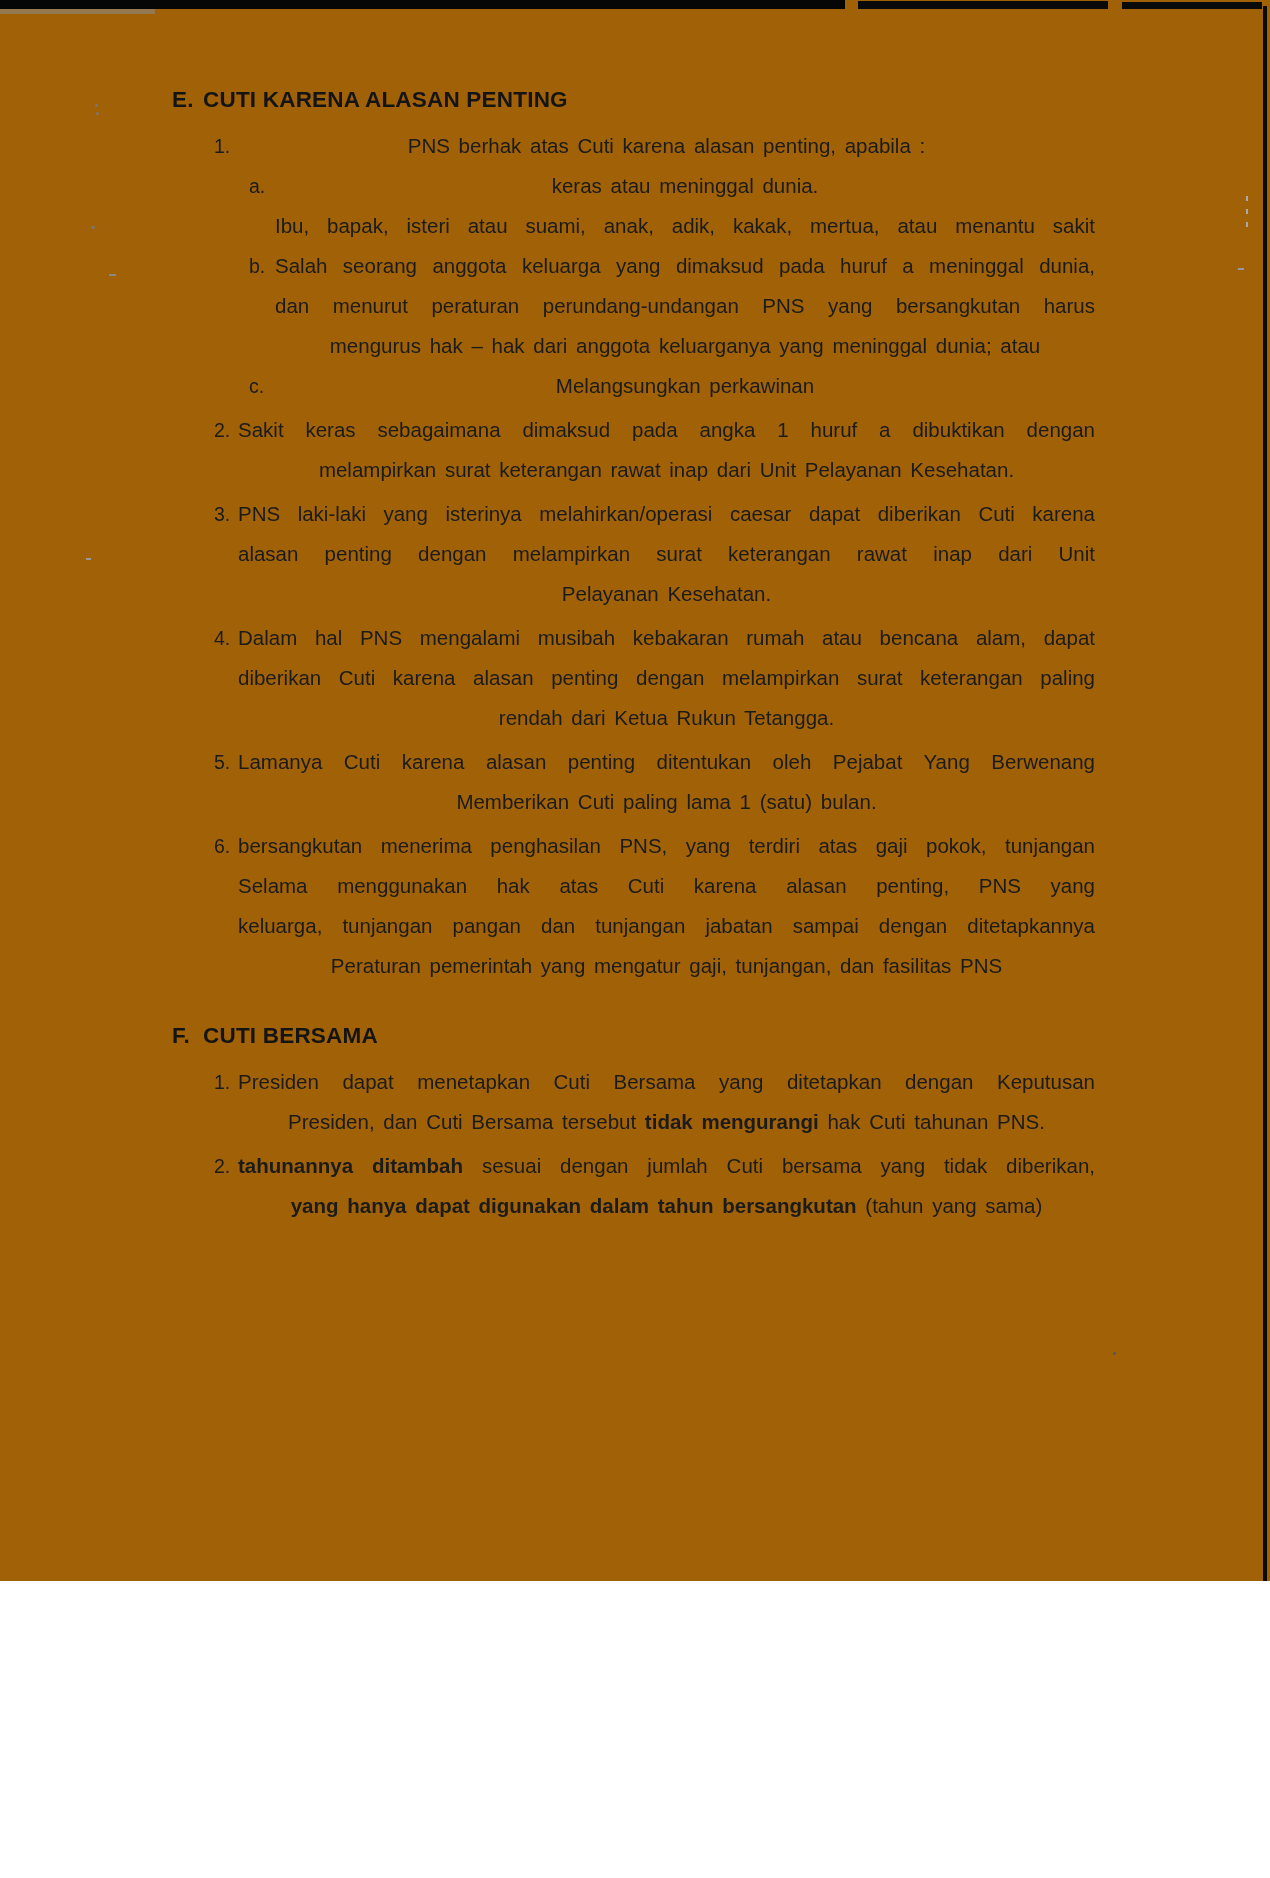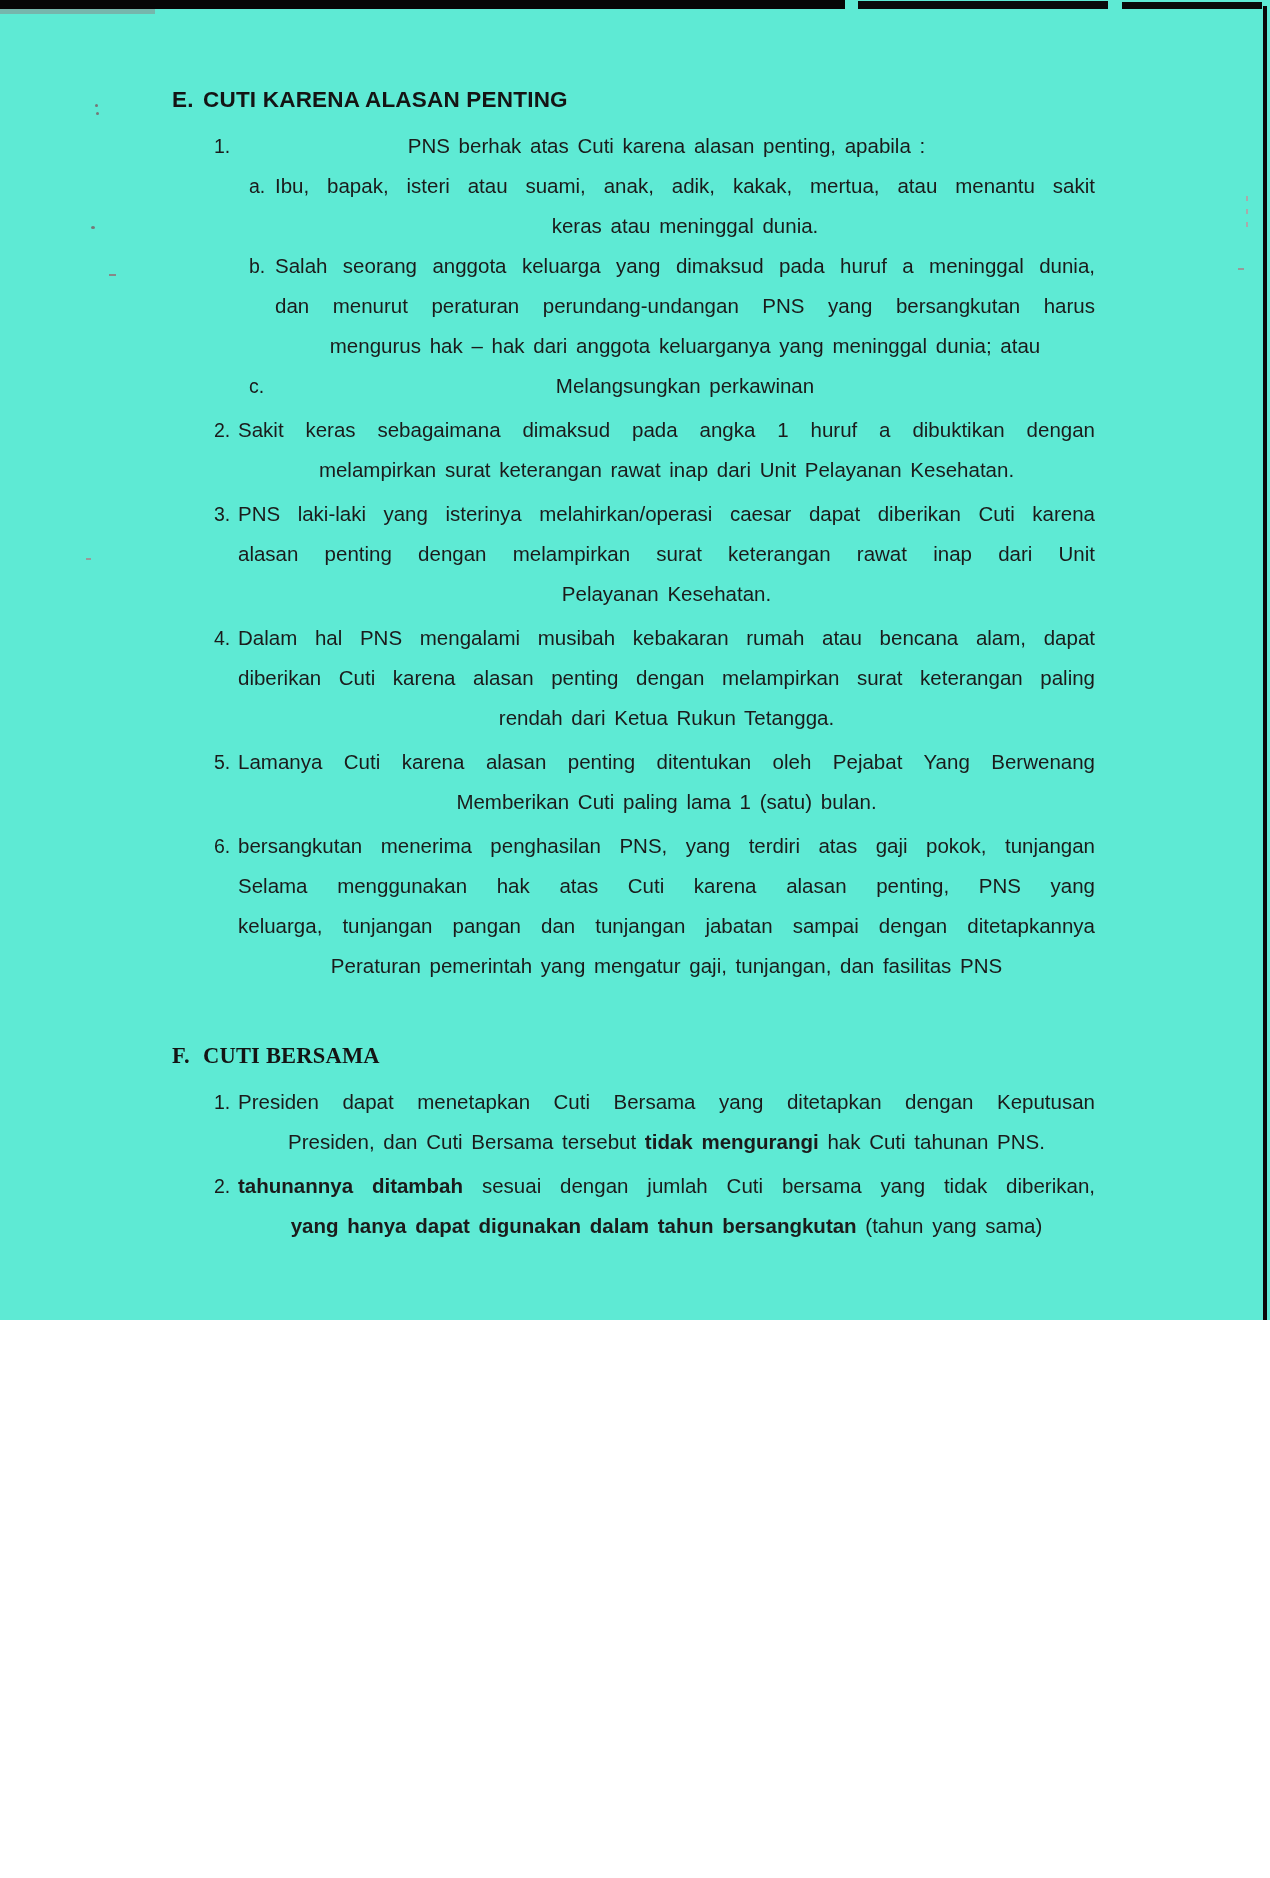--- a/index.html
+++ b/index.html
@@ -1,35 +1,35 @@
 <!DOCTYPE html>
 <html><head>
 <meta charset="utf-8">
 <title>Scanned Document</title>
 <style>
   html,body{margin:0;padding:0;background:#ffffff;}
   .page{
     position:relative;
-    width:1270px;height:1320px;
-    background:#5eead4;
+    width:1270px;height:1581px;
+    background:#a16207;
     overflow:hidden;
     font-family:"Liberation Sans","DejaVu Sans",sans-serif;
     color:#1b1b1b;
   }
   .content{position:absolute;left:0;top:0;width:1270px;}
   .sec-head{
     margin:0 0 0 172px;
     font-weight:bold;
     font-size:22.5px;
     line-height:27px;
     letter-spacing:.2px;
     color:#141414;
   }
   .sec:first-child .sec-head{margin-top:86px;}
-  .sec + .sec .sec-head{margin-top:56px;font-family:Liberation Serif, serif;}
+  .sec + .sec .sec-head{margin-top:36px;}
   .slabel{display:inline-block;width:31px;}
   .items{margin-top:13px;}
   .item{display:flex;padding-left:214px;margin-top:4px;}
   .items .item:first-child{margin-top:0;}
   .inum{flex:none;width:24px;font-size:19.5px;line-height:40px;color:#1b1b1b;}
   .ibody{flex:none;width:857px;}
   .sub{display:flex;margin-left:11px;}
   .snum{flex:none;width:26px;font-size:19.5px;line-height:40px;}
   .sbody{flex:none;width:820px;}
   .line{
@@ -76,22 +76,22 @@
       <div class="sec">
         <div class="sec-head"><span class="slabel">E.</span><span>CUTI KARENA ALASAN PENTING</span></div>
         <div class="items">
           <div class="item">
             <span class="inum">1.</span>
             <div class="ibody">
               <div class="line">PNS berhak atas Cuti karena alasan penting, apabila :</div>
               <div class="sub">
                 <span class="snum">a.</span>
                 <div class="sbody">
+                  <div class="line">keras atau meninggal dunia.</div>
                   <div class="line j">Ibu, bapak, isteri atau suami, anak, adik, kakak, mertua, atau menantu sakit</div>
-                  <div class="line">keras atau meninggal dunia.</div>
                 </div>
               </div>
               <div class="sub">
                 <span class="snum">b.</span>
                 <div class="sbody">
                   <div class="line j">Salah seorang anggota keluarga yang dimaksud pada huruf a meninggal dunia,</div>
                   <div class="line j">dan menurut peraturan perundang-undangan PNS yang bersangkutan harus</div>
                   <div class="line">mengurus hak – hak dari anggota keluarganya yang meninggal dunia; atau</div>
                 </div>
               </div>

